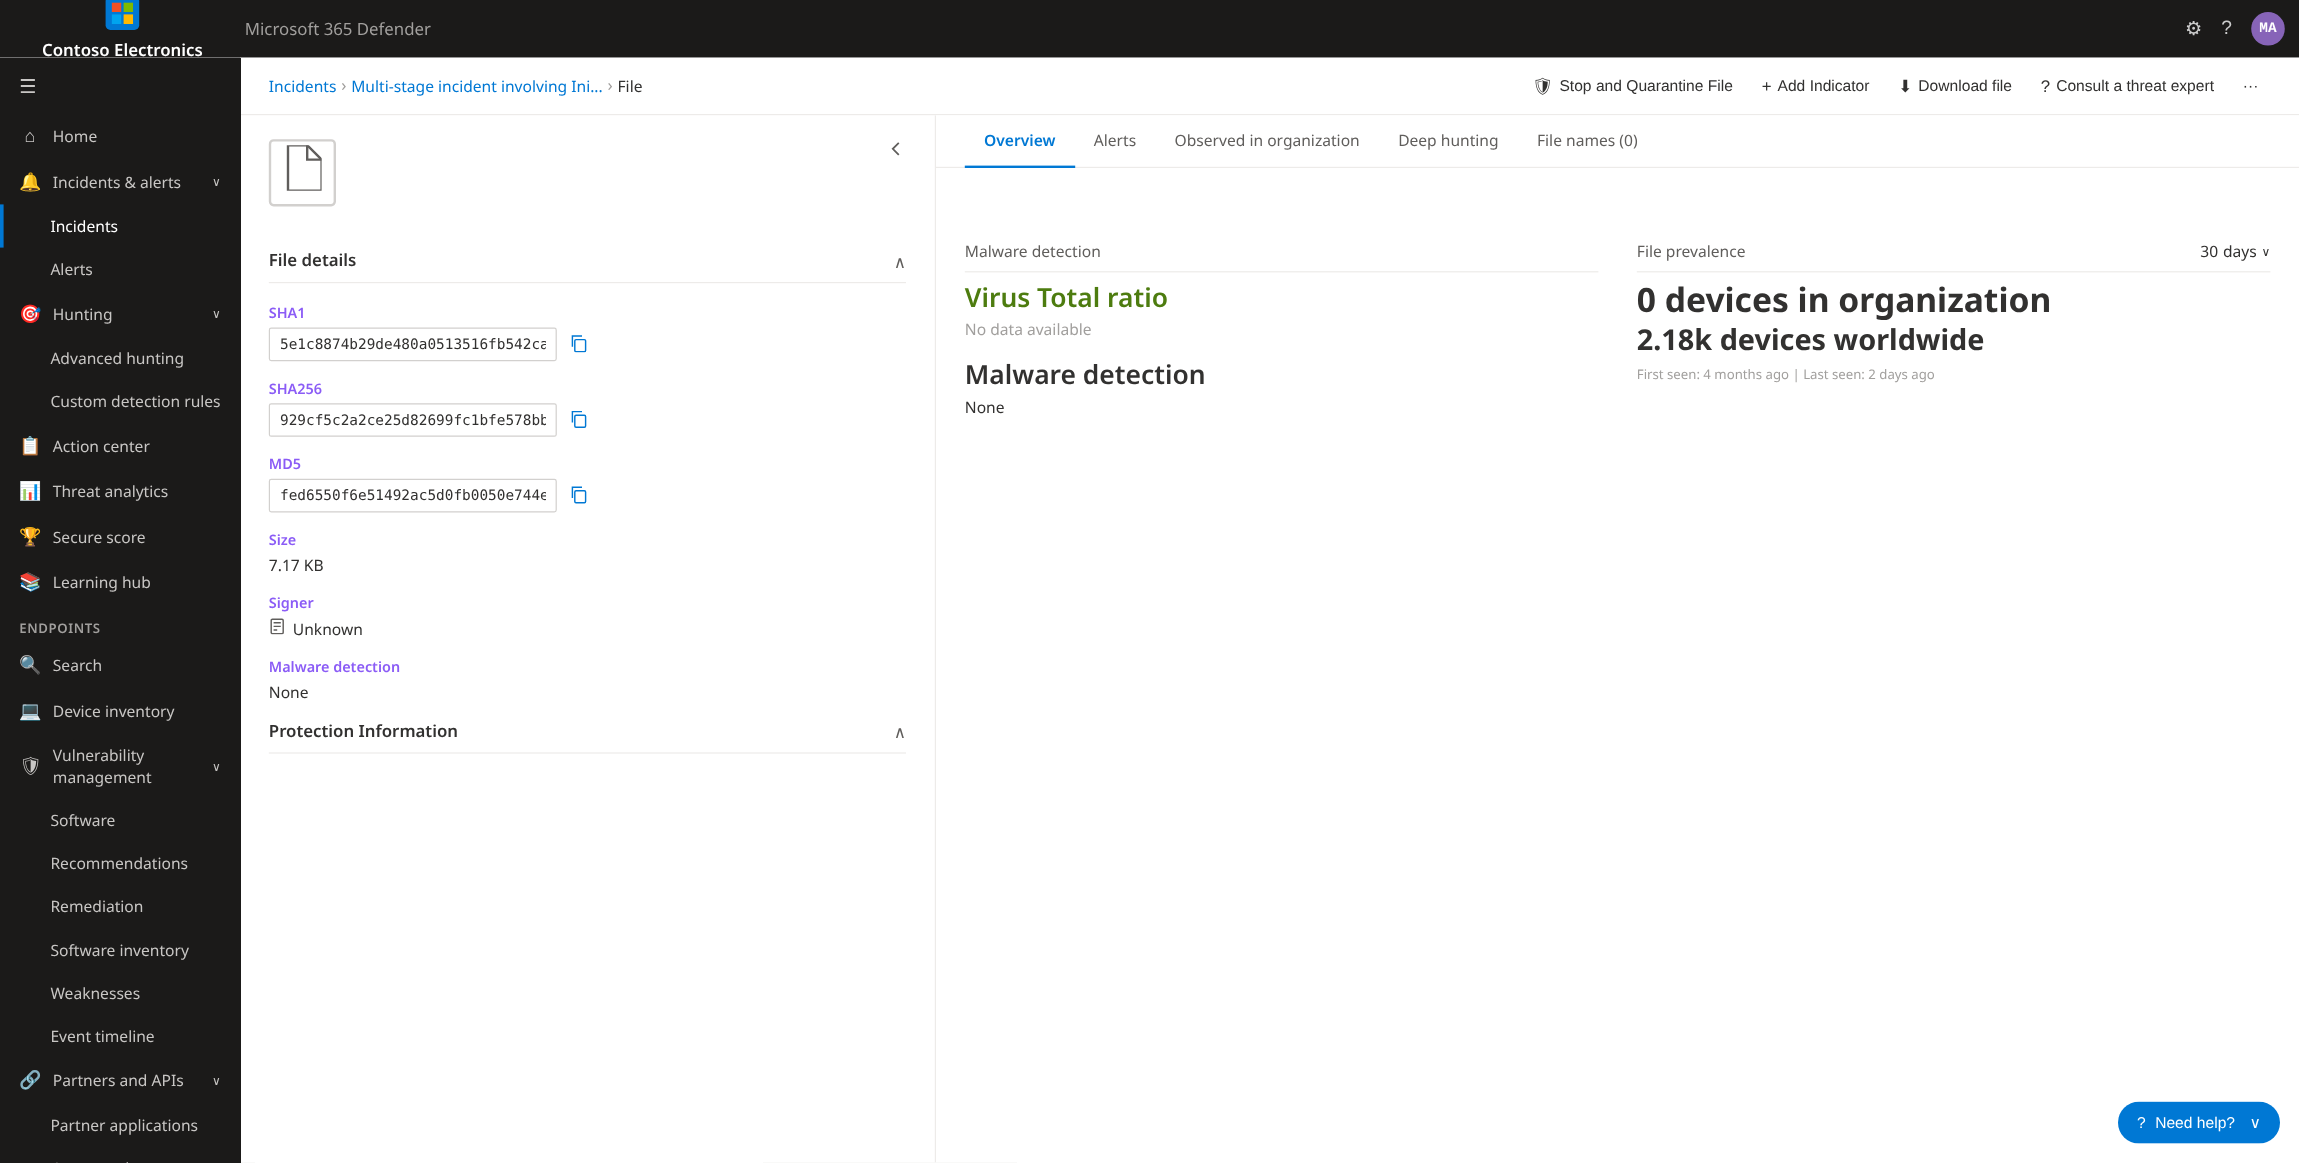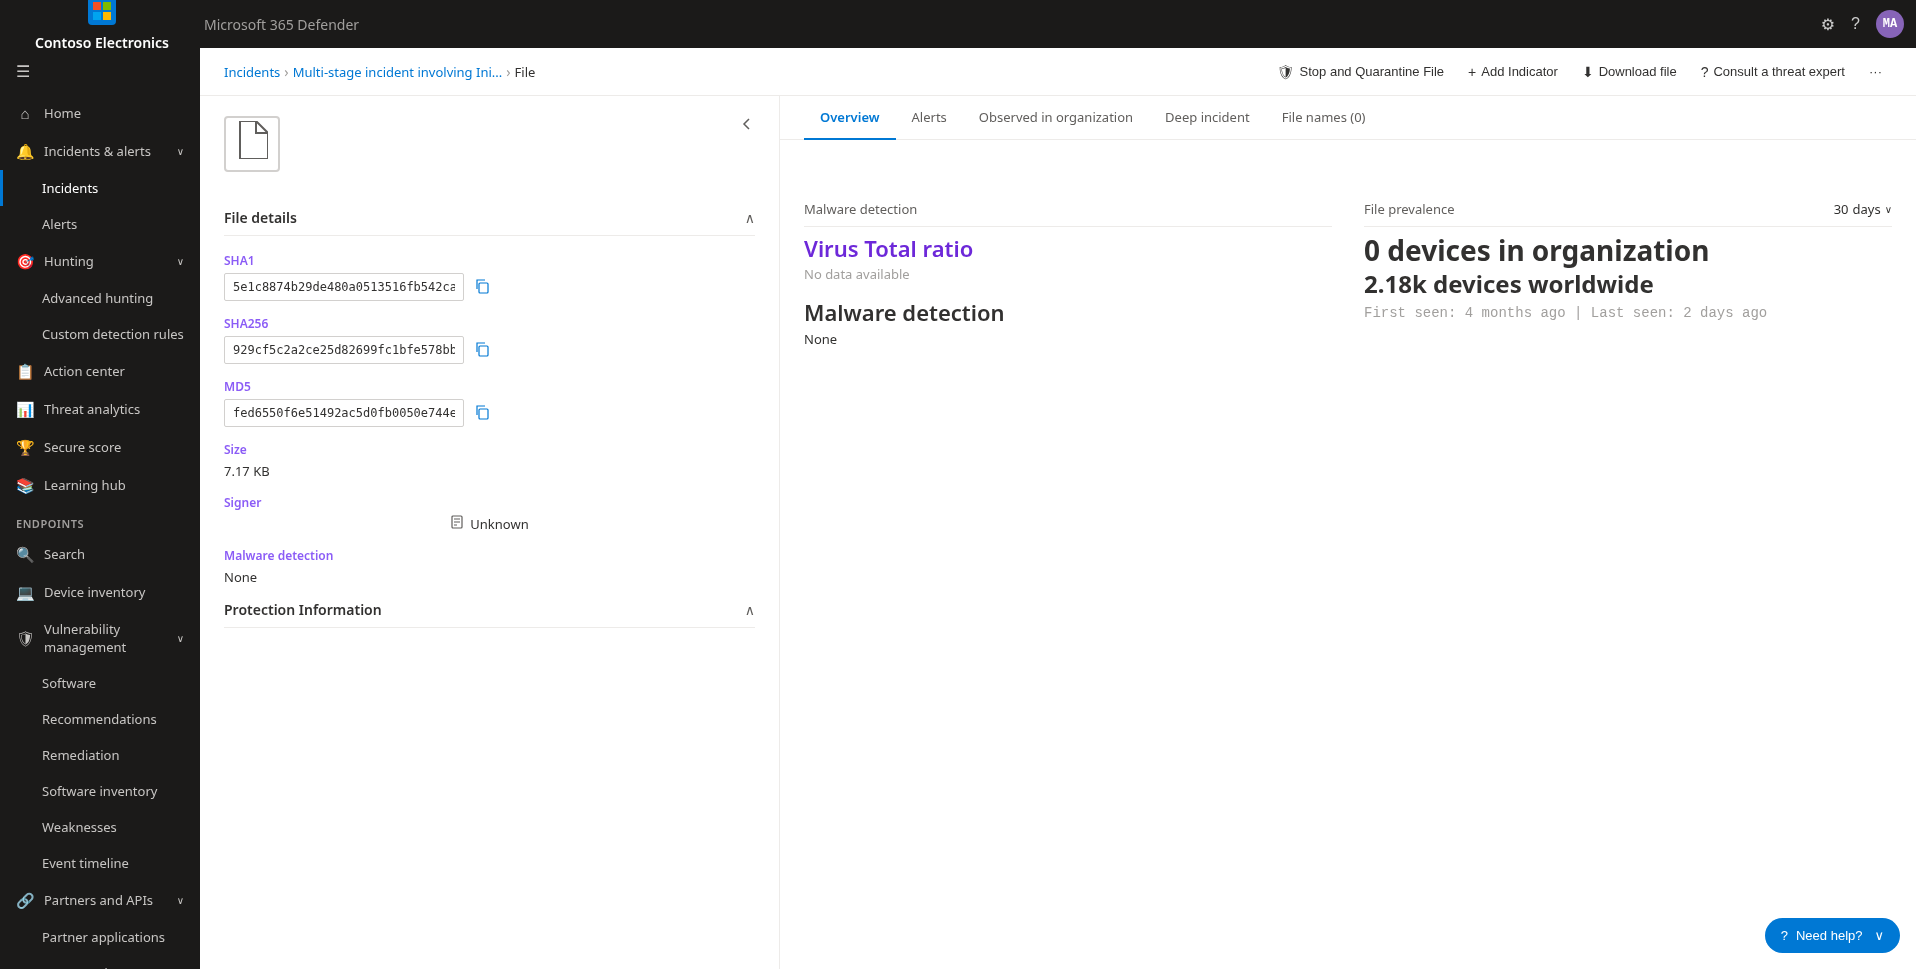--- a/index.html
+++ b/index.html
@@ -51,21 +51,21 @@
     .section-header { display: flex; align-items: center; justify-content: space-between; margin-bottom: 16px; border-bottom: 1px solid #edebe9; padding-bottom: 8px; }
     .section-title { font-size: 14px; font-weight: 600; color: #323130; }
 
     .field-group { margin-bottom: 14px; }
     .field-label { font-size: 12px; font-weight: 600; color: #8b5cf6; margin-bottom: 4px; }
     .field-value-row { display: flex; align-items: center; gap: 6px; }
     .field-input { width: 240px; height: 28px; border: 1px solid #d2d0ce; border-radius: 2px; padding: 0 8px; font-size: 12px; color: #323130; background: #fff; font-family: 'Consolas', monospace; }
     .copy-btn { background: none; border: none; cursor: pointer; color: #0078d4; font-size: 14px; padding: 2px 4px; }
     .field-plain { font-size: 13px; color: #323130; }
 
-    .signer-row { display: flex; align-items: center; gap: 6px; justify-content: center; }
+    .signer-row { display: flex; align-items: center; gap: 6px; }
     .signer-icon { font-size: 13px; color: #605e5c; }
 
     
     .right-panel { flex: 1; display: flex; flex-direction: column; overflow: hidden; gap: 36px; }
 
     
     .tabs-bar { display: flex; border-bottom: 1px solid #edebe9; padding: 0 24px; background: #fff; flex-shrink: 0; }
     .tab { padding: 12px 16px; cursor: pointer; font-size: 13px; color: #605e5c; border-bottom: 2px solid transparent; margin-bottom: -1px; }
     .tab.active { color: #0078d4; border-bottom-color: #0078d4; font-weight: 600; }
 
@@ -82,32 +82,32 @@
     .alerts-summary span { font-weight: 400; font-size: 18px; }
 
     .bar-container { margin-top: 8px; }
     .bar-track { height: 24px; background: #f3f2f1; border-radius: 2px; overflow: hidden; margin-bottom: 8px; }
     .bar-fill { height: 100%; background: #d13438; border-radius: 2px; }
     .bar-legend { display: flex; align-items: center; gap: 6px; font-size: 12px; color: #323130; }
     .legend-dot { width: 10px; height: 10px; background: #d13438; flex-shrink: 0; }
 
     .malware-card { flex: 1; min-width: 240px; }
     .malware-card-title { font-size: 13px; color: #605e5c; margin-bottom: 8px; border-bottom: 1px solid #edebe9; padding-bottom: 8px; }
-    .virus-total-label { font-size: 22px; font-weight: 600; color: #6d28d9; line-height: 1.2; margin-bottom: 4px; }
+    .virus-total-label { font-size: 22px; font-weight: 600; color: #4d7c0f; line-height: 1.2; margin-bottom: 4px; }
     .no-data { font-size: 13px; color: #a19f9d; margin-bottom: 16px; }
     .malware-detection-label { font-size: 22px; font-weight: 600; color: #323130; line-height: 1.2; margin-bottom: 4px; }
     .none-label { font-size: 13px; color: #323130; }
 
     .prevalence-card { flex: 1; min-width: 240px; }
     .prevalence-header { display: flex; justify-content: space-between; align-items: center; margin-bottom: 8px; border-bottom: 1px solid #edebe9; padding-bottom: 8px; }
     .prevalence-title { font-size: 13px; color: #605e5c; }
     .days-selector { display: flex; align-items: center; gap: 4px; font-size: 13px; cursor: pointer; }
     .zero-devices { font-size: 28px; font-weight: 700; color: #323130; line-height: 1.1; }
     .worldwide-devices { font-size: 24px; font-weight: 700; color: #323130; line-height: 1.2; margin-top: 4px; }
-    .first-seen { font-size: 14px; color: #a19f9d; margin-top: 6px; font-family: Liberation Mono, monospace; }
+    .first-seen { font-size: 11px; color: #a19f9d; margin-top: 6px; }
 
     
     .help-fab { position: fixed; bottom: 16px; right: 16px; background: #0078d4; color: #fff; border: none; border-radius: 20px; padding: 10px 16px; display: flex; align-items: center; gap: 8px; cursor: pointer; font-size: 13px; z-index: 100; }
     .help-fab-chevron { margin-left: 4px; }
 
     
     .avatar { width: 28px; height: 28px; background: #8764b8; border-radius: 50%; display: flex; align-items: center; justify-content: center; font-size: 12px; color: #fff; font-weight: 600; font-family: Liberation Mono, monospace; }
 
     
     ::-webkit-scrollbar { width: 6px; height: 6px; }
@@ -375,21 +375,21 @@
           <div class="tab active">
             <span>Overview</span>
           </div>
           <div class="tab">
             <span>Alerts</span>
           </div>
           <div class="tab">
             <span>Observed in organization</span>
           </div>
           <div class="tab">
-            <span>Deep incident</span>
+            <span>Deep hunting</span>
           </div>
           <div class="tab">
             <span>File names (0)</span>
           </div>
         </div>
 
         <div class="tab-content">
 
 
           <div class="malware-card">

